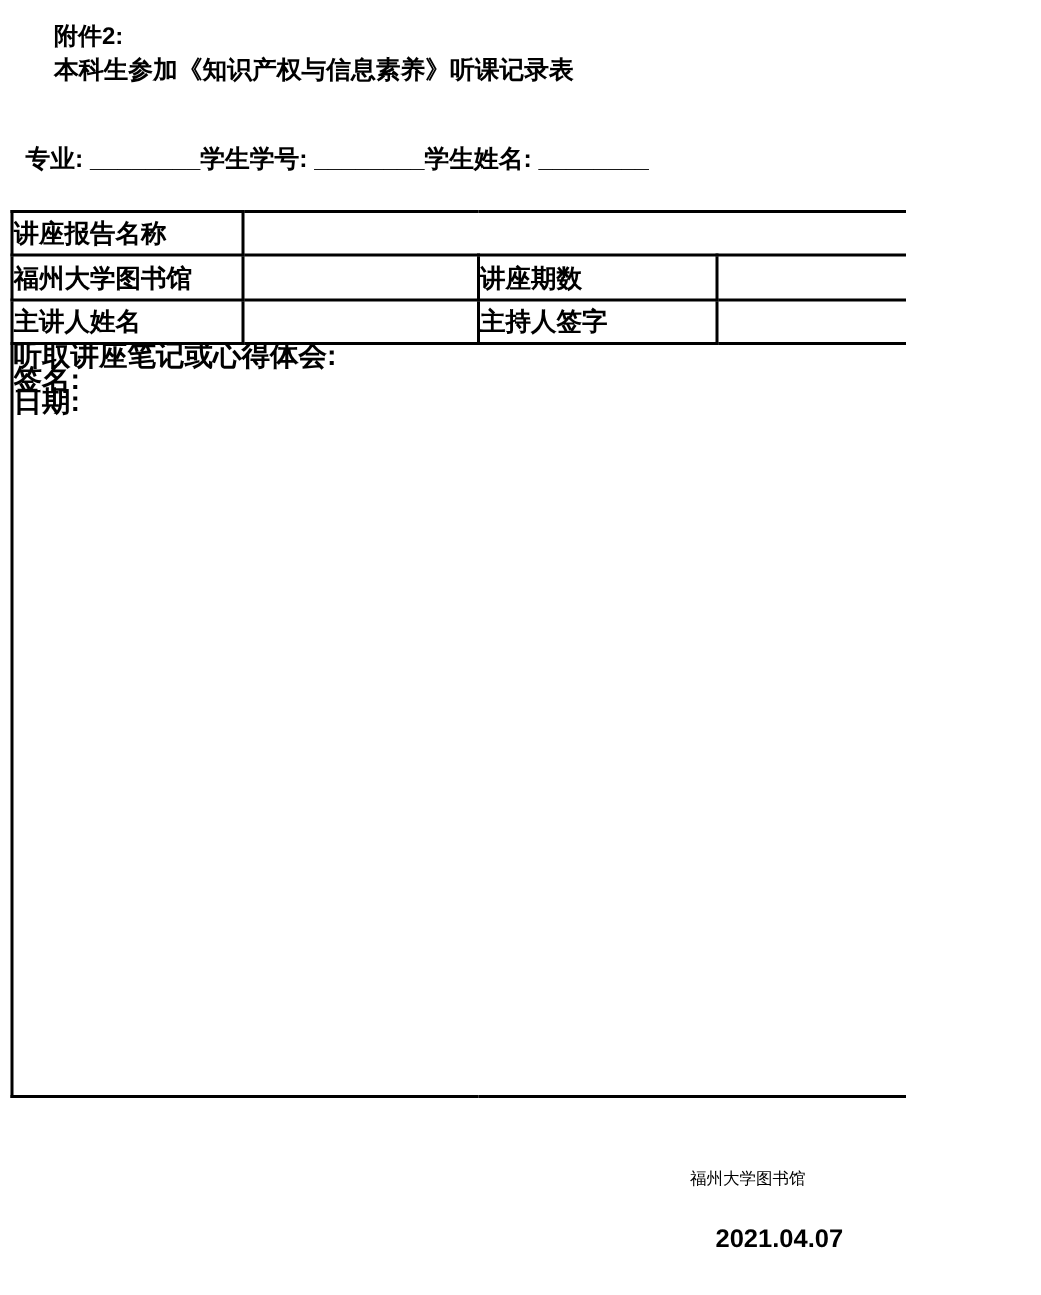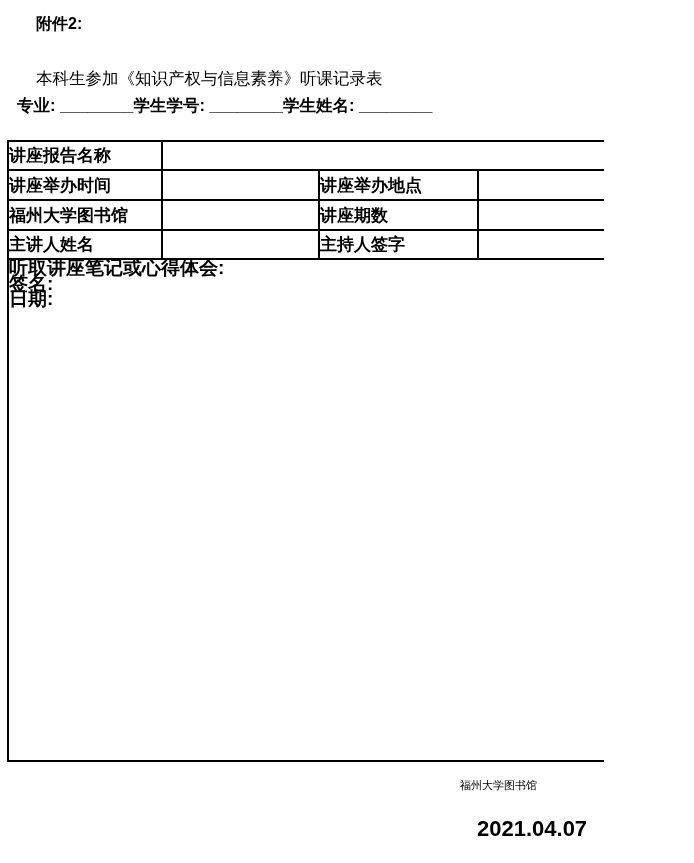--- a/index.html
+++ b/index.html
@@ -24,23 +24,23 @@
     position: absolute;
     left: 36px;
     top: 14px;
     font-size: 16px;
     font-weight: bold;
     white-space: nowrap;
   }
   .doc-title {
     position: absolute;
     left: 36px;
-    top: 68px;
+    top: 36px;
     font-size: 16.5px;
-    font-weight: normal;
+    font-weight: bold;
     white-space: nowrap;
   }
   .student-line {
     position: absolute;
     left: 17px;
     top: 95px;
     font-size: 16.5px;
     font-weight: bold;
     white-space: nowrap;
   }
@@ -86,21 +86,21 @@
     left: 460px;
     top: 778px;
     font-size: 11px;
     font-weight: normal;
     white-space: nowrap;
   }
   .footer-date {
     position: absolute;
     left: 477px;
     top: 816px;
-    font-size: 22px;
+    font-size: 17px;
     font-weight: bold;
     white-space: nowrap;
   }
 </style>
 </head>
 <body>
 
 <div class="page">
 
   <div class="attachment-label">附件2:</div>
@@ -113,26 +113,20 @@
     <colgroup>
       <col style="width:154px">
       <col style="width:157px">
       <col style="width:159px">
       <col style="width:156px">
     </colgroup>
     <tbody>
       <tr class="row-short">
         <td class="label-cell">讲座报告名称</td>
         <td class="value-cell" colspan="3"></td>
-      </tr>
-      <tr class="row-normal">
-        <td class="label-cell">讲座举办时间</td>
-        <td class="value-cell"></td>
-        <td class="label-cell">讲座举办地点</td>
-        <td class="value-cell"></td>
       </tr>
       <tr class="row-normal">
         <td class="label-cell">福州大学图书馆</td>
         <td class="value-cell"></td>
         <td class="label-cell">讲座期数</td>
         <td class="value-cell"></td>
       </tr>
       <tr class="row-short">
         <td class="label-cell">主讲人姓名</td>
         <td class="value-cell"></td>

